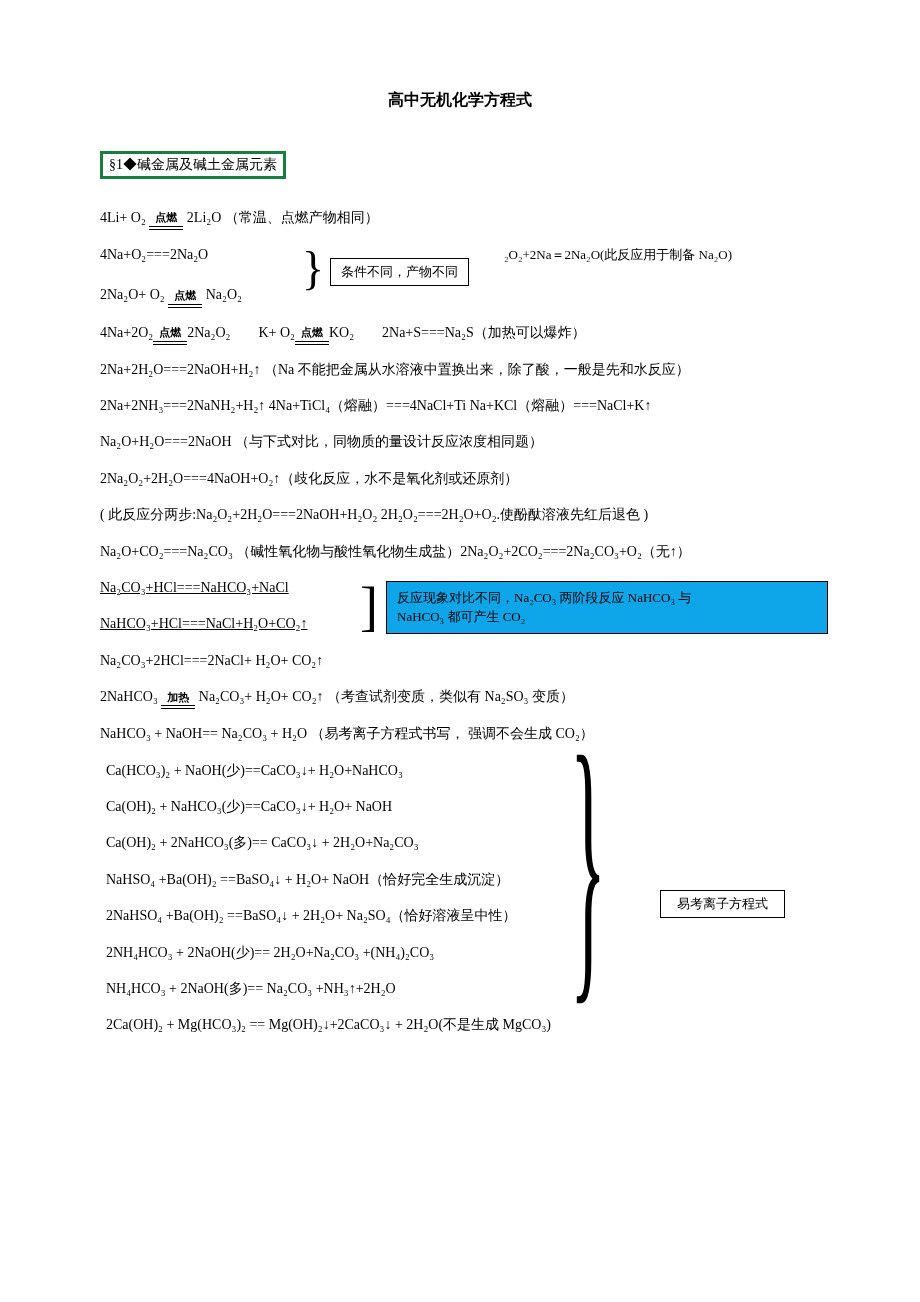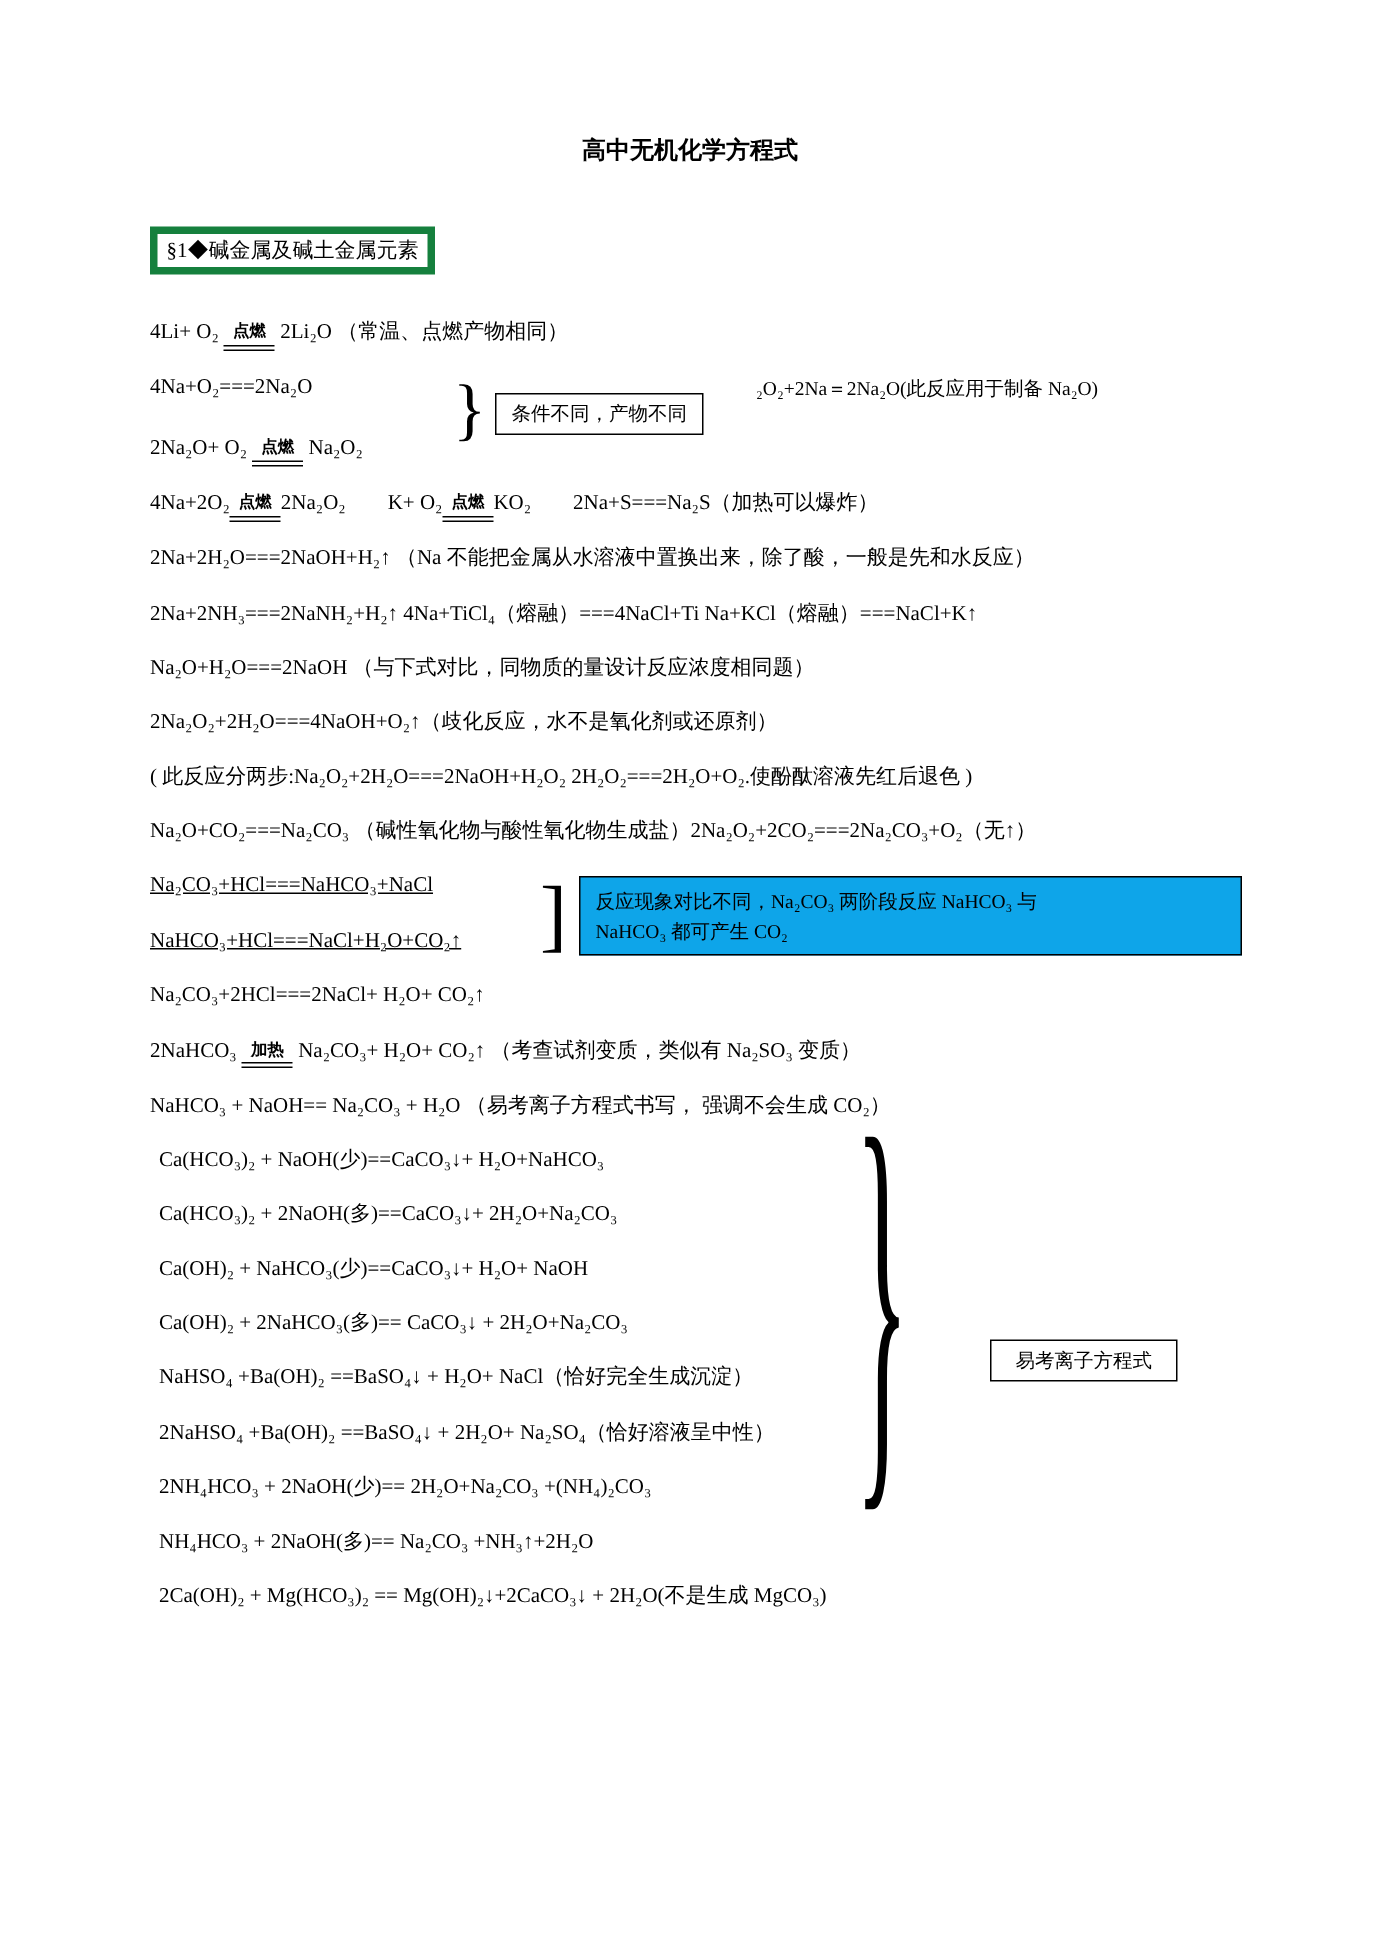--- a/index.html
+++ b/index.html
@@ -16,21 +16,21 @@
     position: relative;
   }
   .title {
     text-align: center;
     font-weight: bold;
     font-size: 16px;
     font-family: "SimHei", "Heiti SC", sans-serif;
     margin-bottom: 40px;
   }
   .section-head {
-    border: 5px solid #15803d;
+    border: 3px solid #15803d;
     display: inline-block;
     padding: 2px 6px;
     margin-bottom: 14px;
     font-size: 14px;
   }
   .line {
     margin: 14px 0;
     line-height: 1.6;
     position: relative;
     white-space: nowrap;
@@ -155,24 +155,23 @@
     <span>2NaHCO₃</span>
     <span class="cond"><span class="cond-text">加热</span></span>
     <span> Na₂CO₃+ H₂O+ CO₂↑ （考查试剂变质，类似有 Na₂SO₃ 变质）</span>
   </div>
 
   <div class="line wrap">NaHCO₃ + NaOH== Na₂CO₃ + H₂O （易考离子方程式书写， 强调不会生成 CO₂）</div>
 
   
   <div class="group" style="padding-left:6px;">
     <div class="line">Ca(HCO₃)₂ + NaOH(少)==CaCO₃↓+ H₂O+NaHCO₃</div>
-    <div class="line">Ca(HCO₃)₂ + 2NaOH(多)==CaCO₃↓+ 2H₂O+Na₂CO₃</div>
     <div class="line">Ca(OH)₂ + NaHCO₃(少)==CaCO₃↓+ H₂O+ NaOH</div>
     <div class="line">Ca(OH)₂ + 2NaHCO₃(多)== CaCO₃↓  + 2H₂O+Na₂CO₃</div>
-    <div class="line">NaHSO₄ +Ba(OH)₂ ==BaSO₄↓  + H₂O+ NaCl（恰好完全生成沉淀）</div>
+    <div class="line">NaHSO₄ +Ba(OH)₂ ==BaSO₄↓  + H₂O+ NaOH（恰好完全生成沉淀）</div>
     <div class="line">2NaHSO₄ +Ba(OH)₂ ==BaSO₄↓  + 2H₂O+ Na₂SO₄（恰好溶液呈中性）</div>
     <div class="line">2NH₄HCO₃ + 2NaOH(少)==  2H₂O+Na₂CO₃ +(NH₄)₂CO₃</div>
     <div class="line">NH₄HCO₃ + 2NaOH(多)==  Na₂CO₃ +NH₃↑+2H₂O</div>
     <div class="line">2Ca(OH)₂ + Mg(HCO₃)₂ == Mg(OH)₂↓+2CaCO₃↓  + 2H₂O(不是生成 MgCO₃)</div>
 
     <span class="big-brace" style="left:470px;top:-40px;">}</span>
     <div class="ion-label" style="left:560px;top:130px;">易考离子方程式</div>
   </div>
 </div>
 

